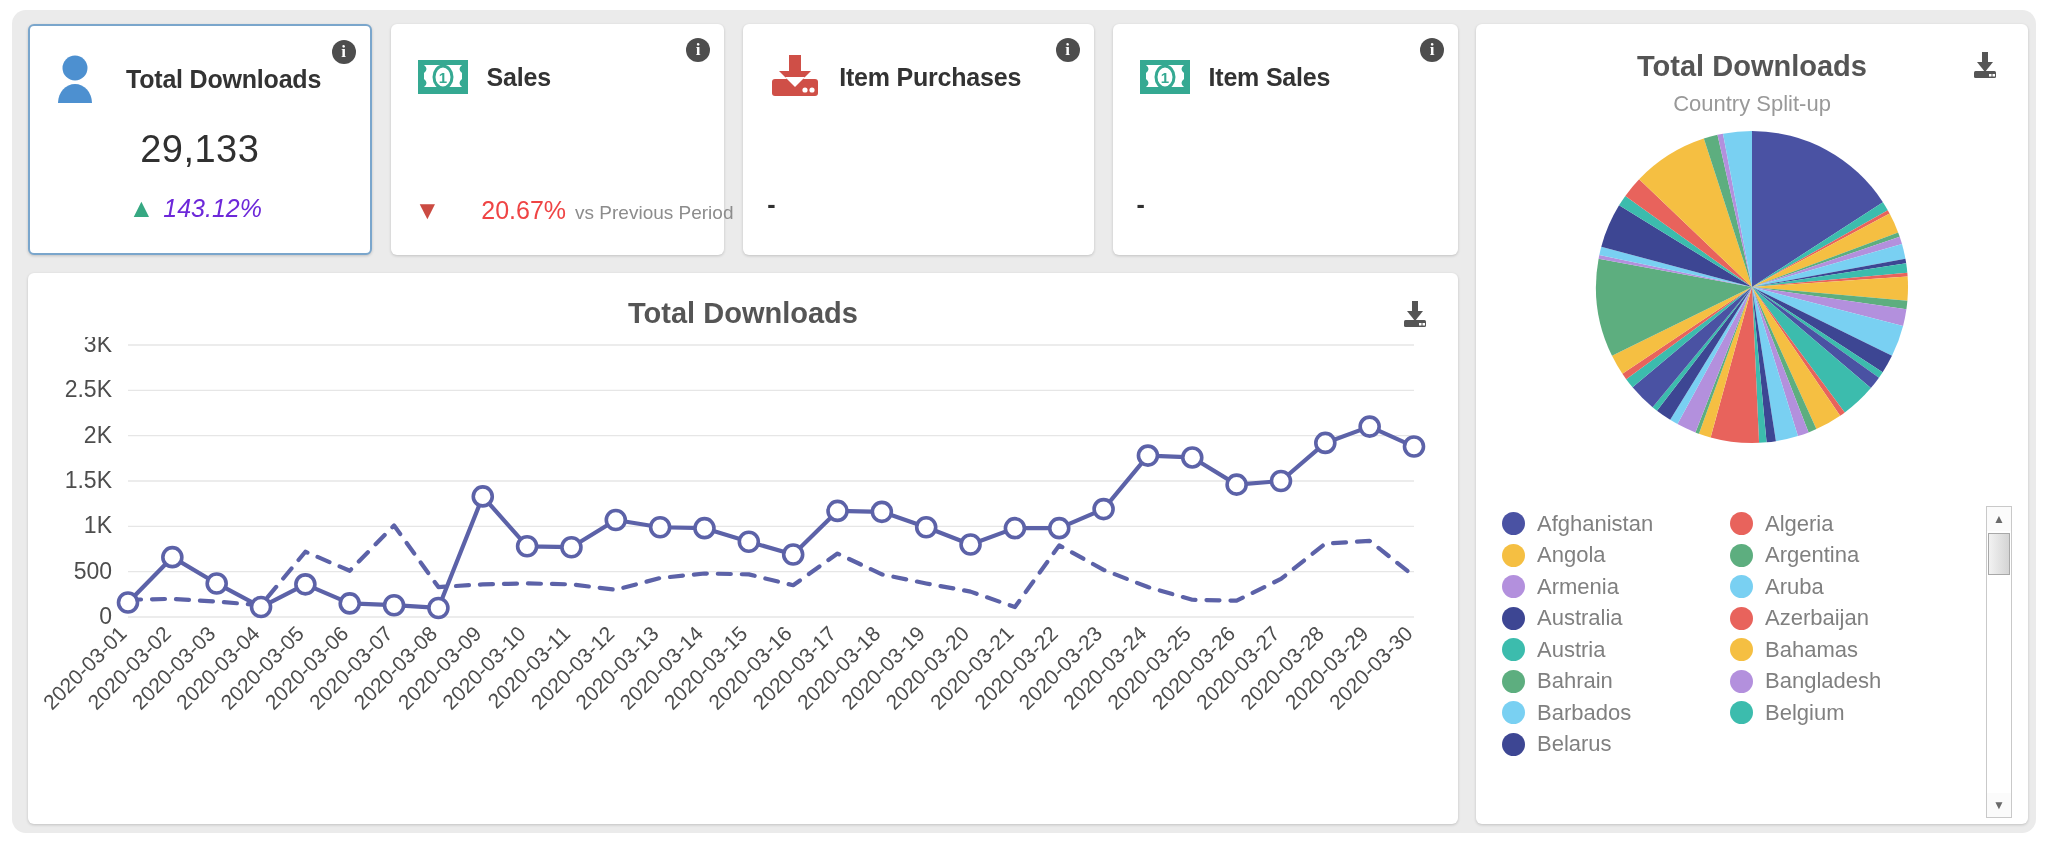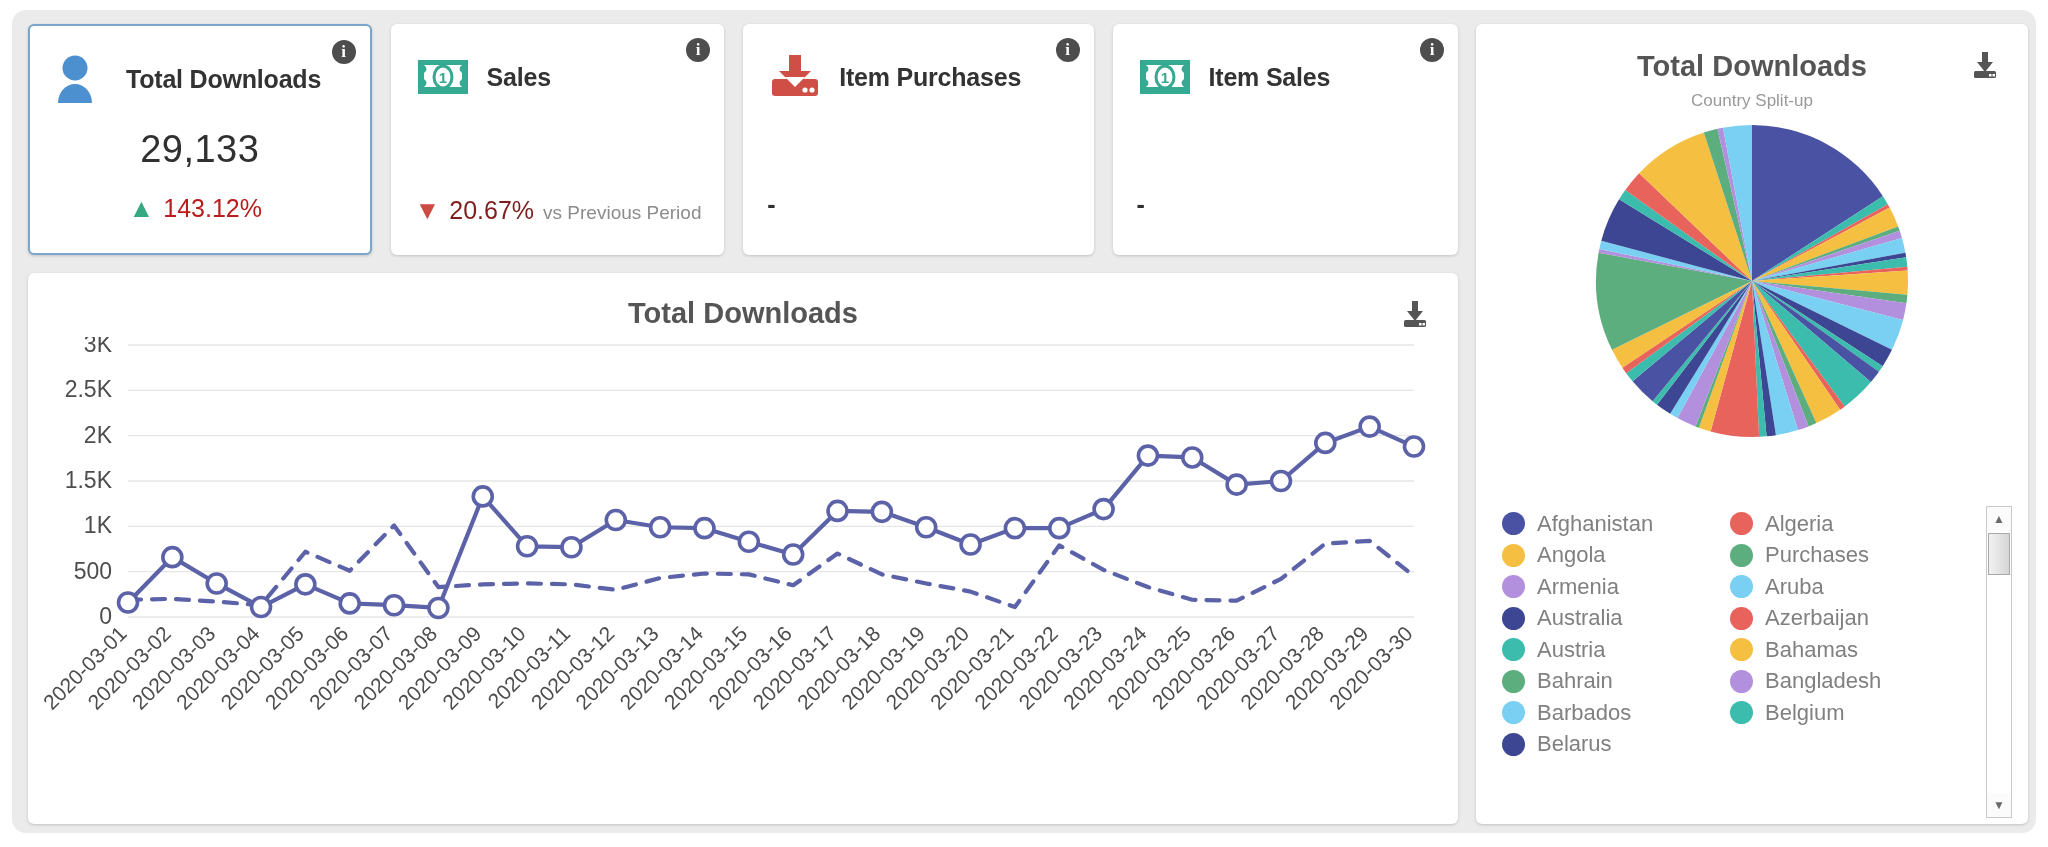--- a/index.html
+++ b/index.html
@@ -72,22 +72,22 @@
   .kpi-delta {
     position: absolute; left: 0; right: 0; bottom: 30px;
     padding: 0 24px;
     display: flex; align-items: baseline; gap: 9px;
   }
   .kpi-delta.centered { justify-content: center; }
   .delta-arrow { font-size: 26px; line-height: 1; }
   .delta-up { color: #36a882; }
   .delta-down { color: #cb4b42; }
   .delta-pct { font-size: 25px; }
-  .delta-pct.up { color: #b91c1c; }
-  .delta-pct.down { color: #7f1d1d; }
+  .delta-pct.up { color: #6d28d9; font-style: italic; }
+  .delta-pct.down { color: #ef4444; margin-left: 32px; }
   .delta-note {
     font-size: 19px; color: #8c8c8c;
     white-space: nowrap;
   }
   .kpi-dash {
     position: absolute; left: 24px; bottom: 36px;
     font-size: 25px; font-weight: bold; color: #303030;
   }
 
   
@@ -120,21 +120,21 @@
     border-radius: 6px;
     box-shadow: 0 1px 3px rgba(0,0,0,0.18);
   }
   .pie-dl { position: absolute; top: 26px; right: 28px; width: 30px; height: 30px; cursor: pointer; }
   .pie-title {
     text-align: center; padding-top: 26px;
     font-size: 29px; font-weight: bold; color: #555555;
   }
   .pie-sub {
     text-align: center; padding-top: 8px;
-    font-size: 17px; color: #999999;
+    font-size: 22px; color: #999999;
   }
   .pie-holder { display: flex; justify-content: center; margin-top: 10px; }
 
   .legend-area {
     position: absolute; left: 0; top: 470px;
     width: 552px; height: 330px;
     padding: 14px 0 0 26px;
     overflow: hidden;
   }
   .legend-grid {
@@ -406,21 +406,21 @@
             <div class="legend-item">
               <span class="legend-dot" style="background: rgb(232, 99, 92);"></span>
               <span class="legend-label">Algeria</span>
             </div>
             <div class="legend-item">
               <span class="legend-dot" style="background: rgb(245, 191, 66);"></span>
               <span class="legend-label">Angola</span>
             </div>
             <div class="legend-item">
               <span class="legend-dot" style="background: rgb(93, 174, 127);"></span>
-              <span class="legend-label">Purchases</span>
+              <span class="legend-label">Argentina</span>
             </div>
             <div class="legend-item">
               <span class="legend-dot" style="background: rgb(179, 144, 221);"></span>
               <span class="legend-label">Armenia</span>
             </div>
             <div class="legend-item">
               <span class="legend-dot" style="background: rgb(121, 208, 242);"></span>
               <span class="legend-label">Aruba</span>
             </div>
             <div class="legend-item">

